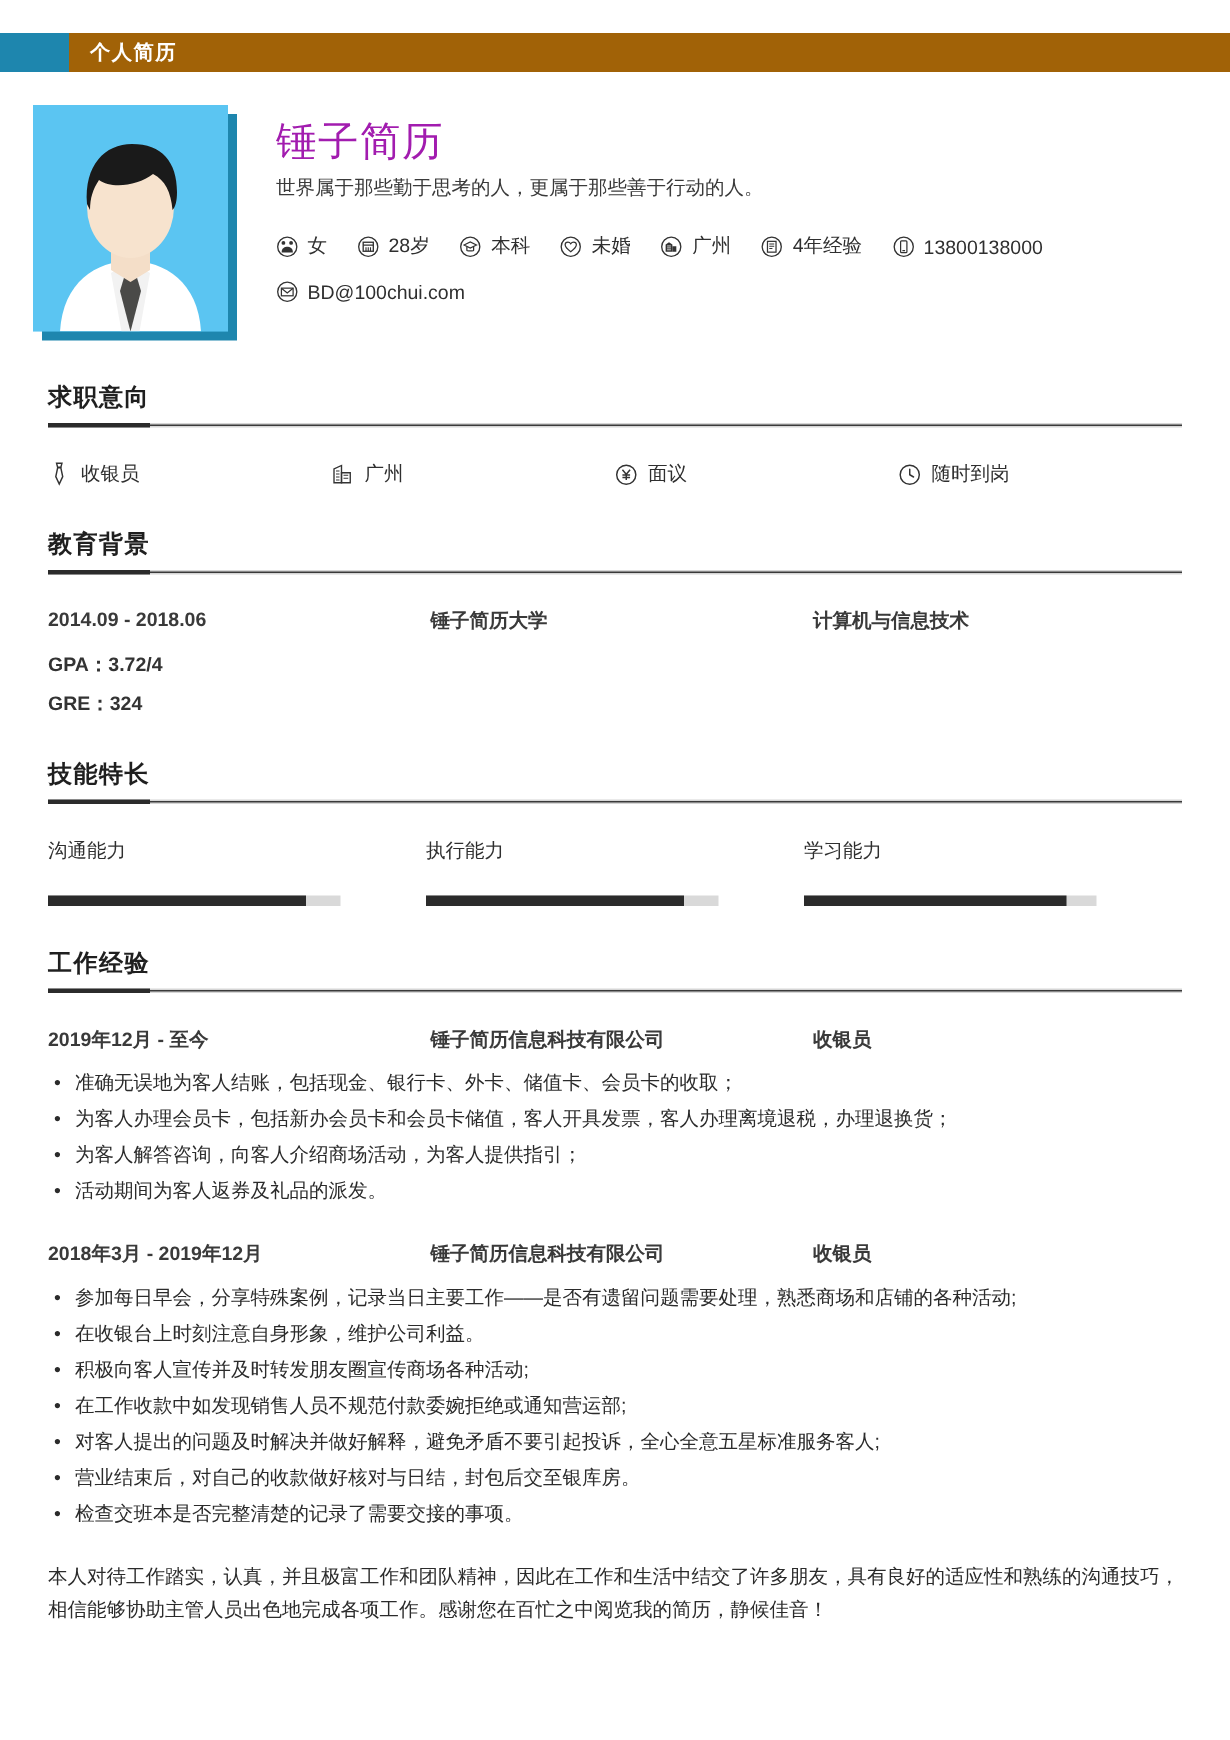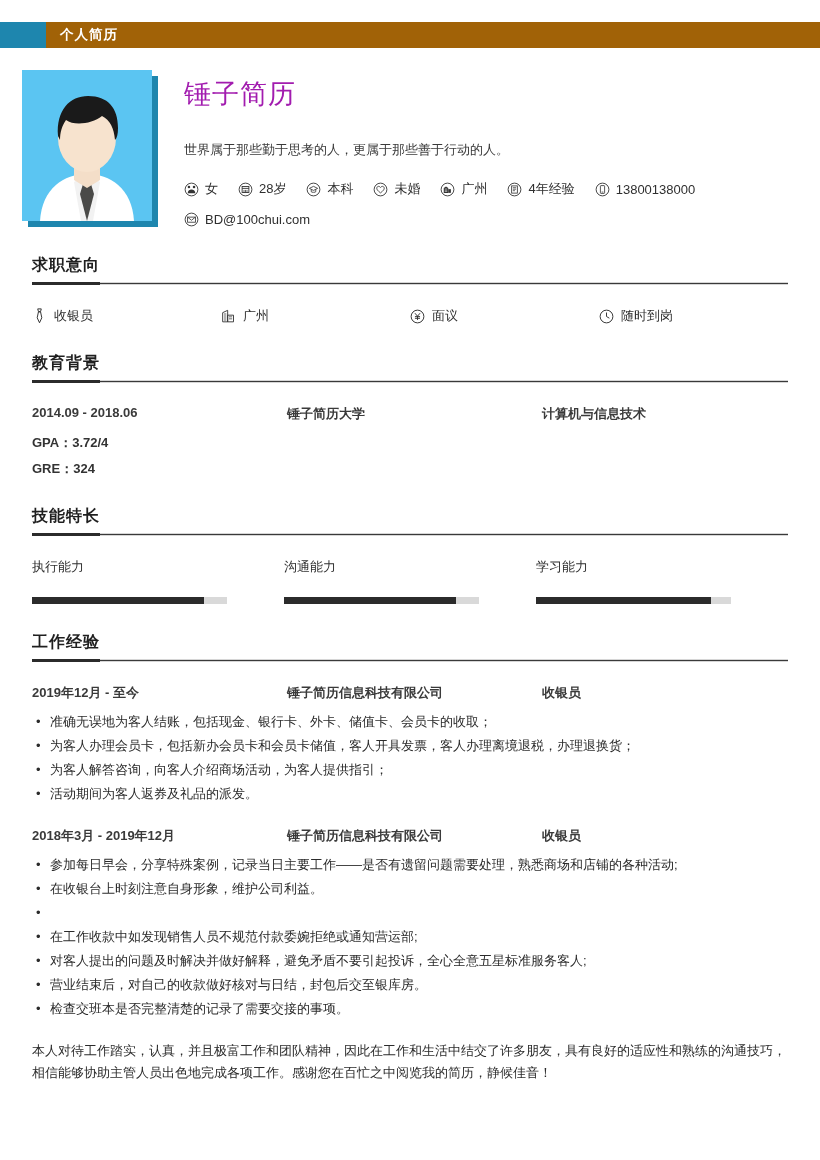--- a/index.html
+++ b/index.html
@@ -30,21 +30,21 @@
     width: 130px; height: 151px; background: #1E86AE;
   }
   .avatar {
     position: absolute; left: 0; top: 0;
     width: 130px; height: 151px; overflow: hidden; background: #5BC5F2;
   }
   .avatar svg { display: block; }
 
   .profile-main { flex: 1; padding-left: 26px; padding-top: 6px; }
   .name { font-size: 27px; font-weight: normal; color: #a21caf; letter-spacing: 1px; }
-  .tagline { font-size: 13px; color: #3a3a3a; margin-top: 29px; }
+  .tagline { font-size: 13px; color: #3a3a3a; margin-top: 4px; }
 
   .info-rows { margin-top: 21px; }
   .info-row { display: flex; align-items: center; flex-wrap: nowrap; }
   .info-row + .info-row { margin-top: 14px; }
   .info-item { display: flex; align-items: center; margin-right: 20px; font-size: 13px; color: #2f2f2f; white-space: nowrap; }
   .info-item .ico { margin-right: 6px; display:flex; align-items:center; }
 
   
   .section { padding: 0 32px; }
   .sec-head { margin-top: 28px; position: relative; }
@@ -289,29 +289,29 @@
     </div>
   </div>
 
   <div class="section">
     <div class="sec-head">
       <div class="sec-title">技能特长</div>
       <div class="sec-rule"></div>
     </div>
     <div class="skills">
       <div class="skill">
+        <div class="skill-name">沟通能力</div>
+        <div class="skill-bar">
+          <div class="skill-fill" id="skillfill1" style="width: 88%;"></div>
+        </div>
+      </div>
+      <div class="skill">
         <div class="skill-name">执行能力</div>
         <div class="skill-bar">
           <div class="skill-fill" id="skillfill0" style="width: 88%;"></div>
-        </div>
-      </div>
-      <div class="skill">
-        <div class="skill-name">沟通能力</div>
-        <div class="skill-bar">
-          <div class="skill-fill" id="skillfill1" style="width: 88%;"></div>
         </div>
       </div>
       <div class="skill">
         <div class="skill-name">学习能力</div>
         <div class="skill-bar">
           <div class="skill-fill" id="skillfill2" style="width: 90%;"></div>
         </div>
       </div>
     </div>
   </div>
@@ -358,20 +358,21 @@
         <div class="bullet">
             <span class="dot">•</span>
             <span>参加每日早会，分享特殊案例，记录当日主要工作——是否有遗留问题需要处理，熟悉商场和店铺的各种活动;</span>
           </div>
         <div class="bullet">
             <span class="dot">•</span>
             <span>在收银台上时刻注意自身形象，维护公司利益。</span>
           </div>
         <div class="bullet">
             <span class="dot">•</span>
+            <span>积极向客人宣传并及时转发朋友圈宣传商场各种活动;</span>
           </div>
         <div class="bullet">
             <span class="dot">•</span>
             <span>在工作收款中如发现销售人员不规范付款委婉拒绝或通知营运部;</span>
           </div>
         <div class="bullet">
             <span class="dot">•</span>
             <span>对客人提出的问题及时解决并做好解释，避免矛盾不要引起投诉，全心全意五星标准服务客人;</span>
           </div>
         <div class="bullet">

